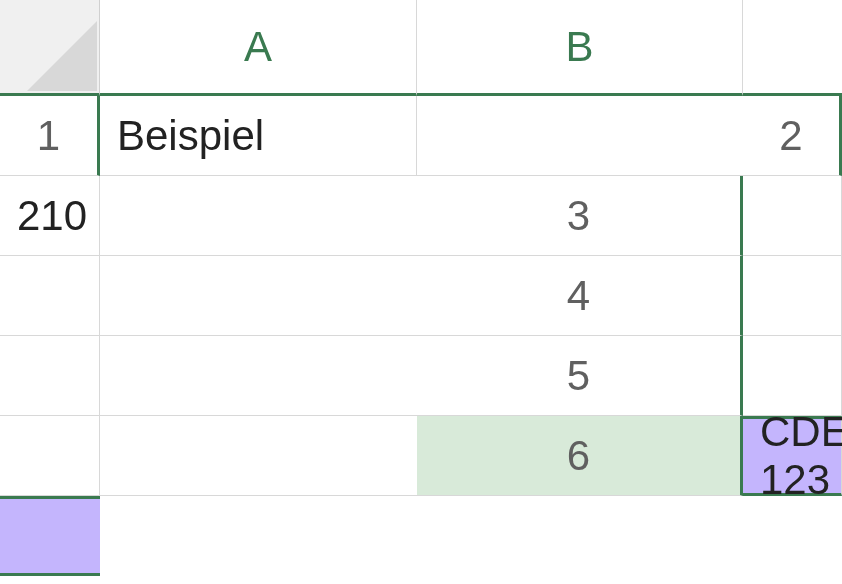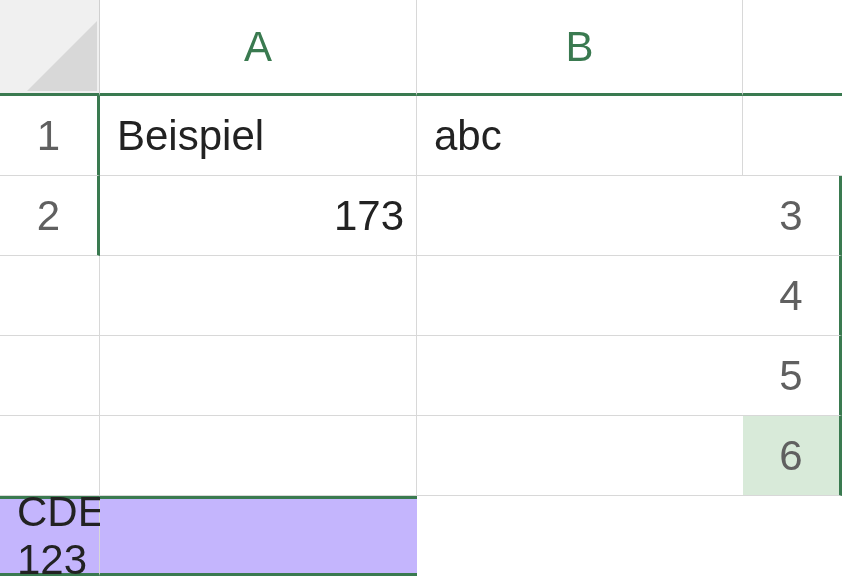--- a/index.html
+++ b/index.html
@@ -103,25 +103,24 @@
 
 <div class="spreadsheet">
 
   <div class="corner"></div>
   <div class="col-header">A</div>
   <div class="col-header">B</div>
   <div class="col-header last"></div>
 
   <div class="row-header">1</div>
   <div class="cell text">Beispiel</div>
-  <div class="cell text">abc</div>
   <div class="cell last-col"></div>
 
   <div class="row-header">2</div>
-  <div class="cell number">173</div>
+  <div class="cell number">210</div>
   <div class="cell last-col"></div>
 
   <div class="row-header">3</div>
   <div class="cell"></div>
   <div class="cell"></div>
   <div class="cell last-col"></div>
 
   <div class="row-header">4</div>
   <div class="cell"></div>
   <div class="cell"></div>

